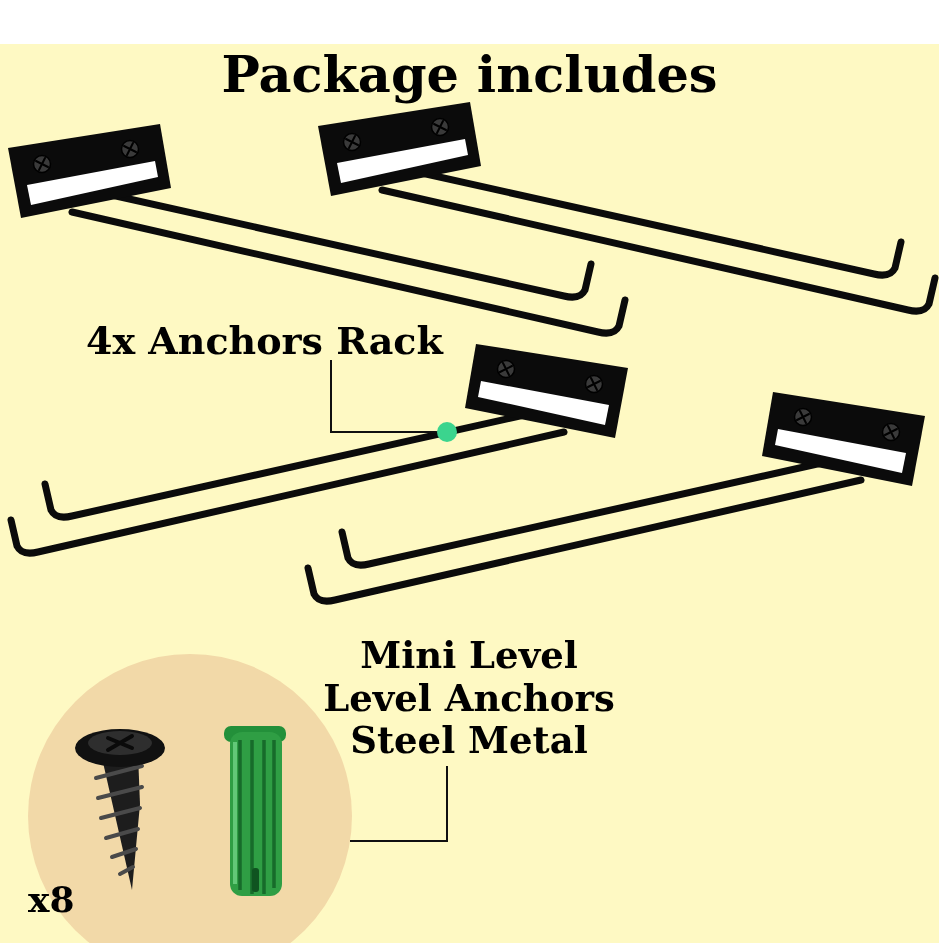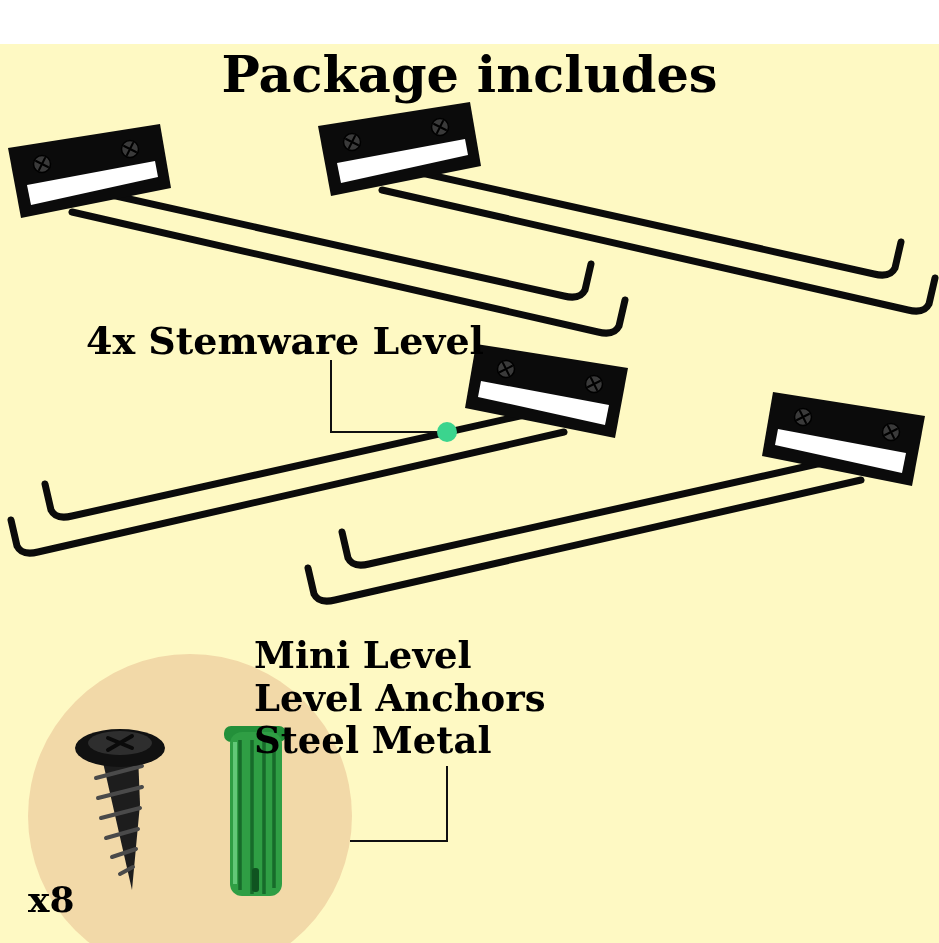--- a/index.html
+++ b/index.html
@@ -16,22 +16,22 @@
   svg.layer { position: absolute; left: 0; top: 0; }
   .rail { fill: none; stroke: #0b0b0b; stroke-width: 7; stroke-linecap: round; stroke-linejoin: round; }
   .screw-head { fill: #3a3a3a; stroke: #000; stroke-width: 1.5; }
   .screw-cross { stroke: #000; stroke-width: 2; stroke-linecap: round; fill: none; }
   .callout { stroke: #101010; stroke-width: 2; fill: none; }
   .rack-label {
     position: absolute; left: 86px; top: 274px;
     font-size: 38px; font-weight: bold; white-space: nowrap;
   }
   .hw-labels {
-    position: absolute; left: 254px; top: 590px; width: 414px;
-    text-align: left; font-size: 37px; font-weight: bold; line-height: 1.15;
+    position: absolute; left: 262px; top: 590px; width: 414px;
+    text-align: center; font-size: 37px; font-weight: bold; line-height: 1.15;
   }
   .circle {
     position: absolute; left: 28px; top: 610px; width: 324px; height: 324px;
     border-radius: 50%; background: #f2d9a8;
   }
   .qty {
     position: absolute; left: 0; top: 224px; width: 100%;
     text-align: left; font-size: 36px; font-weight: bold;
   }
 </style>
@@ -61,21 +61,21 @@
     <use href="#rack" transform="translate(628,300) scale(-1,1)"></use>
     <use href="#rack" transform="translate(925,348) scale(-1,1)"></use>
 
     <path class="callout" d="M331 316 L331 388 L436 388"></path>
     <circle cx="447" cy="388" r="10" fill="#3bd48e"></circle>
 
     <path class="callout" d="M447 722 L447 797 L350 797"></path>
     <circle cx="338" cy="797" r="10" fill="#3bd48e"></circle>
   </svg>
 
-  <div class="rack-label">4x Stemware Level</div>
+  <div class="rack-label">4x Anchors Rack</div>
 
   <div class="circle">
     <svg width="324" height="324" viewBox="0 0 324 324">
       <g>
         <polygon points="74,104 110,100 112,150 104,236" fill="#1d1d1d"></polygon>
         <path d="M68 124 L114 112 M70 144 L114 133 M73 164 L112 154 M78 184 L110 175 M84 203 L108 195 M92 220 L105 213" stroke="#4a4a4a" stroke-width="4" stroke-linecap="round" fill="none"></path>
         <ellipse cx="92" cy="94" rx="45" ry="19" fill="#111111"></ellipse>
         <ellipse cx="92" cy="89" rx="32" ry="12" fill="#2e2e2e"></ellipse>
         <path d="M80 84 l24 10 M104 82 l-24 14" stroke="#0a0a0a" stroke-width="4" stroke-linecap="round"></path>
       </g>

